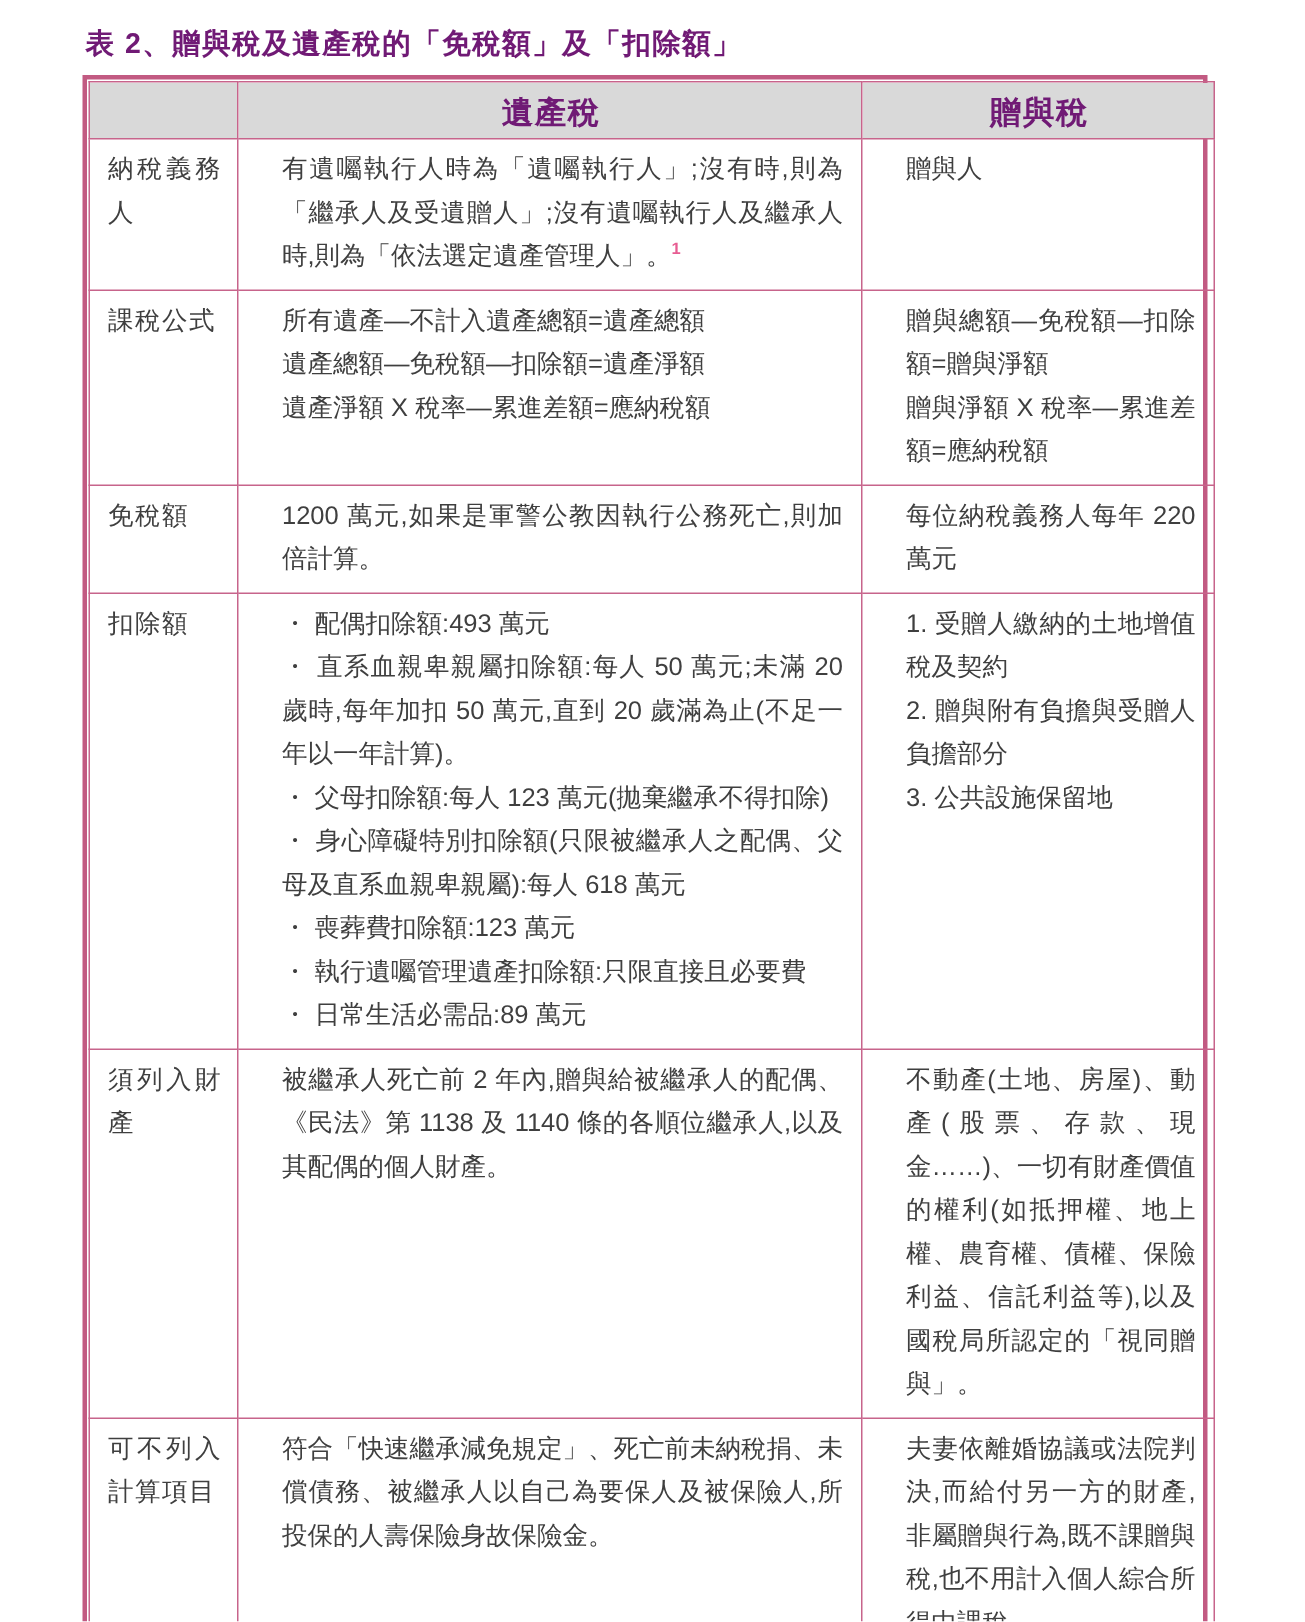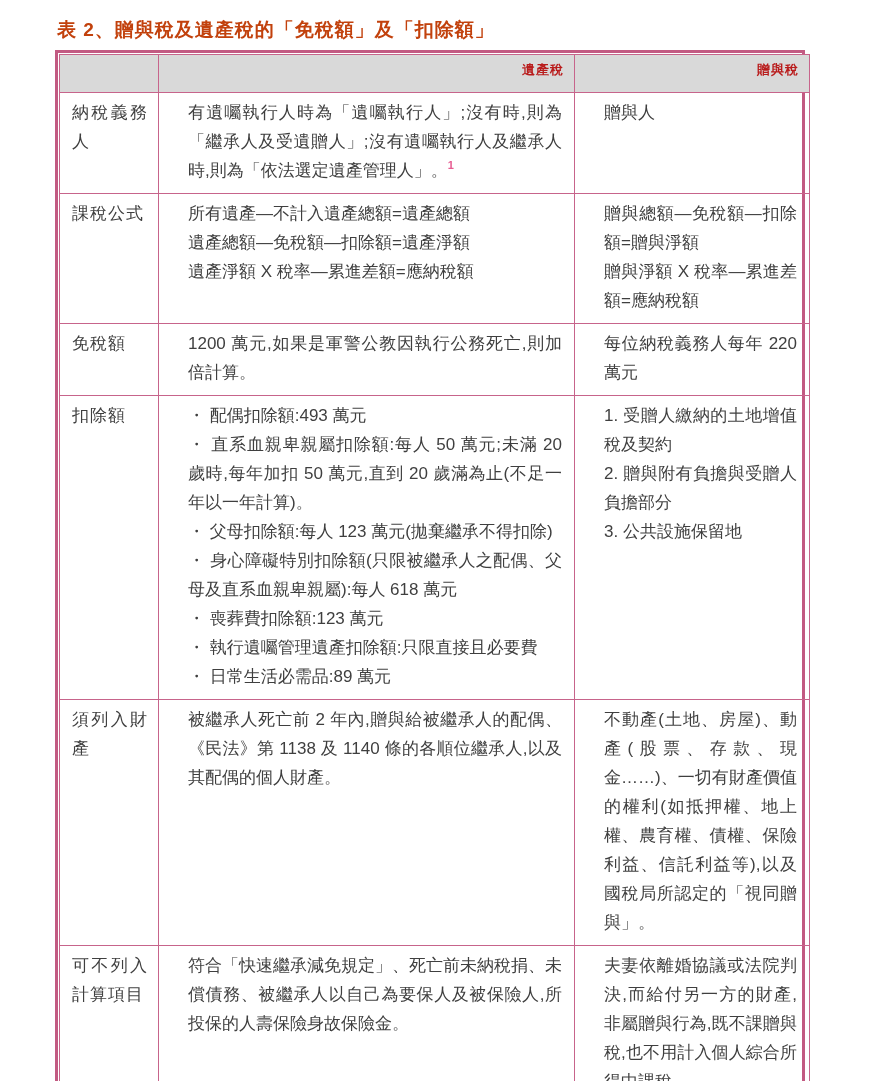--- a/index.html
+++ b/index.html
@@ -15,42 +15,42 @@
     font-family:"Liberation Sans","DejaVu Sans",sans-serif;
     color:var(--text);
   }
   .page{
     position:relative;box-sizing:border-box;
     width:870px;height:1081px;
     padding:18px 20px 0 55px;
     overflow:hidden;background:#fff;
   }
   .title{
-    font-size:19px;font-weight:bold;color:#c2410c;
+    font-size:19px;font-weight:bold;color:#701a75;
     letter-spacing:1px;margin:0 0 8px 2px;line-height:24px;
   }
   .table-frame{
     width:750px;box-sizing:border-box;
     border:3px solid var(--pink-outer);
     padding:1px;background:#fff;
   }
   table.tax-table{
     border-collapse:collapse;table-layout:fixed;width:100%;
   }
   .tax-table th,.tax-table td{
     border:1px solid var(--pink);
     vertical-align:top;box-sizing:border-box;
     overflow:hidden;
   }
   .c1{width:99px}.c2{width:416px}.c3{width:235px}
   thead th{
     background:var(--graybg);
     height:38px;
-    font-size:13px;font-weight:bold;color:#b91c1c;
-    text-align:right;padding:6px 10px 0 12px;
+    font-size:21px;font-weight:bold;color:#701a75;
+    text-align:center;padding:6px 10px 0 12px;
     letter-spacing:1px;
   }
   .tax-table td{
     font-size:17px;line-height:29px;
     padding:5px 12px 8px 29px;
   }
   td.label-cell{
     text-align:justify;
     padding:5px 10px 0 12px;
     letter-spacing:1px;

